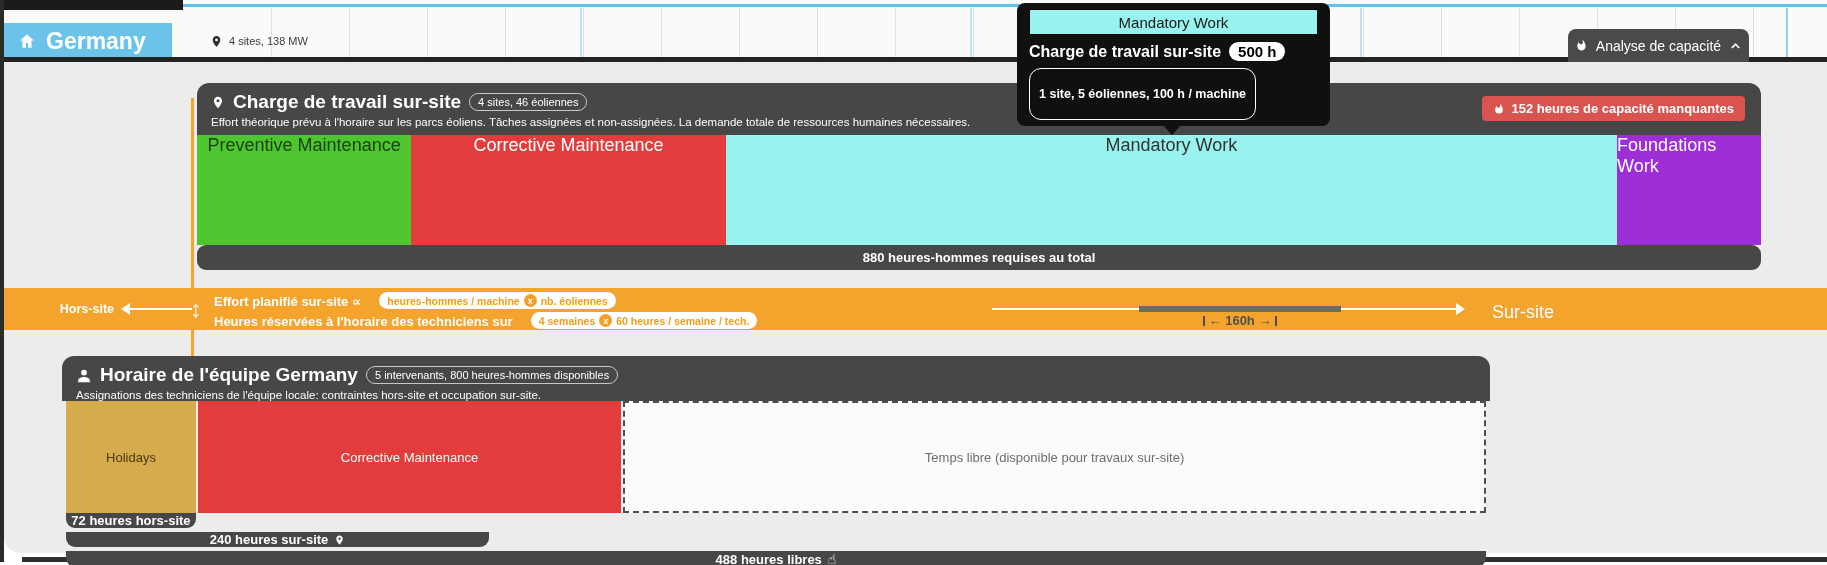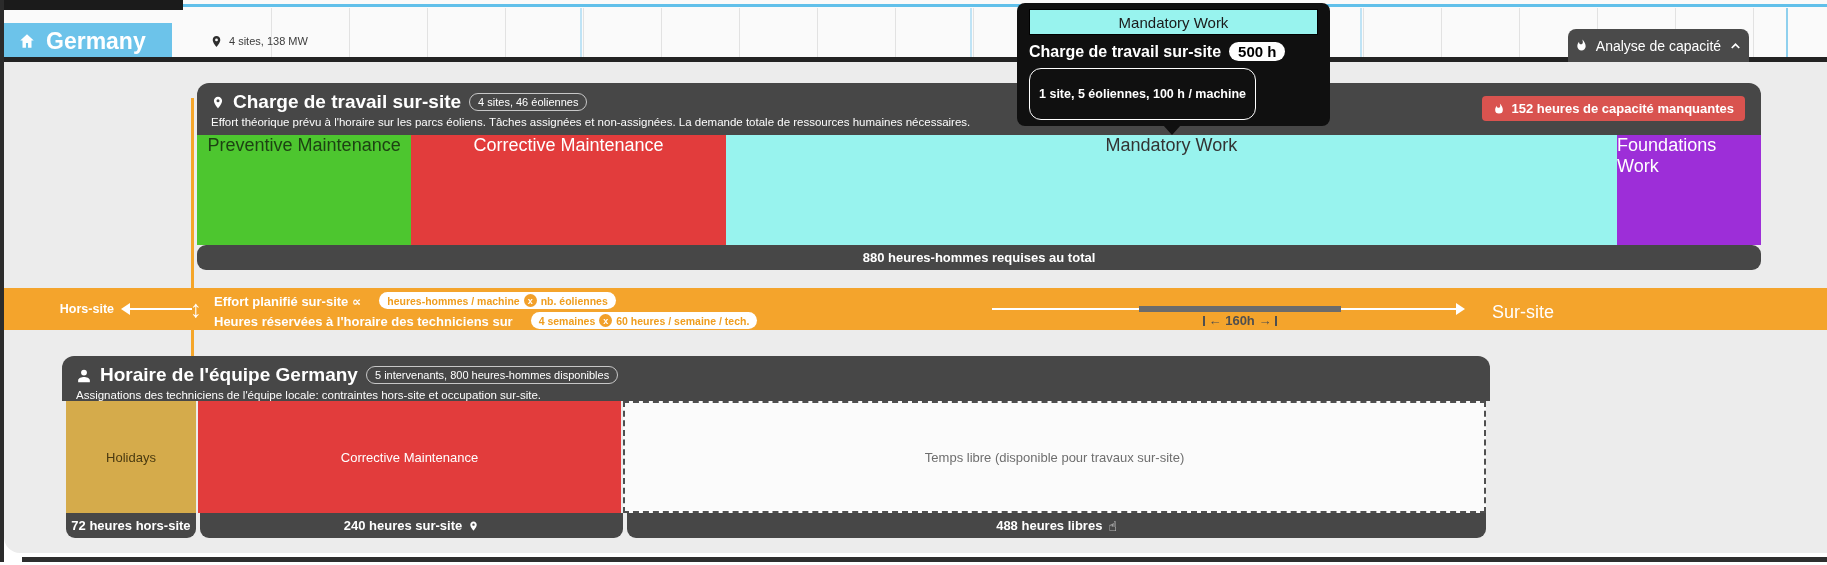--- a/index.html
+++ b/index.html
@@ -74,21 +74,21 @@
     color:#4f4f4f;font-size:13px;font-weight:bold;}
   .mbar{display:inline-block;width:1.5px;height:10px;background:#4f4f4f;}
   .onsite{position:absolute;left:1488px;top:0;height:48px;display:flex;align-items:center;font-size:18px;font-weight:normal;}
 
   
   .team-panel{left:62px;top:356px;width:1428px;height:182px;z-index:2;}
   .team-header{height:45px;}
   .team-bars{display:flex;gap:2px;padding:0 4px;box-sizing:border-box;width:100%;height:112px;}
   .team-seg{display:flex;align-items:center;justify-content:center;font-size:13px;box-sizing:border-box;height:100%;}
   .team-seg.free{border:2px dashed #4f4f4f;}
-  .team-footers{display:flex;gap:4px;padding:0 4px;box-sizing:border-box;width:100%;height:25px;margin-top:0;}
+  .team-footers{display:flex;gap:4px;padding:0 4px;box-sizing:border-box;width:100%;height:25px;margin-top:0;flex-direction:column;}
   .team-footer{background:#474747;color:#fff;font-size:13px;font-weight:bold;border-radius:0 0 9px 9px;
     display:flex;align-items:center;justify-content:center;gap:6px;}
   .hand-glyph{font-size:14px;font-weight:normal;}
 
   
   .tooltip{left:1017px;top:3px;width:313px;height:123px;background:#101010;border-radius:8px;z-index:50;
     box-sizing:border-box;padding:6px 12px;display:flex;flex-direction:column;}
   .tooltip-title{height:25px;background:#98f3ee;color:#1a1a1a;font-size:15px;display:flex;align-items:center;justify-content:center;
     border:1px solid #000;}
   .tt-row{display:flex;align-items:center;gap:8px;margin-top:7px;color:#fff;font-size:16px;font-weight:bold;}

